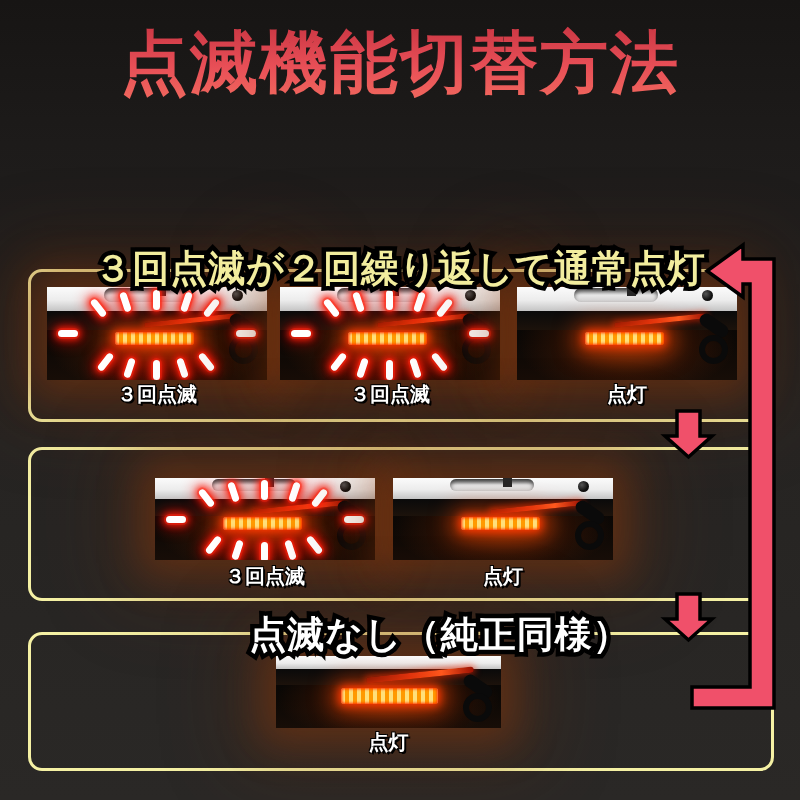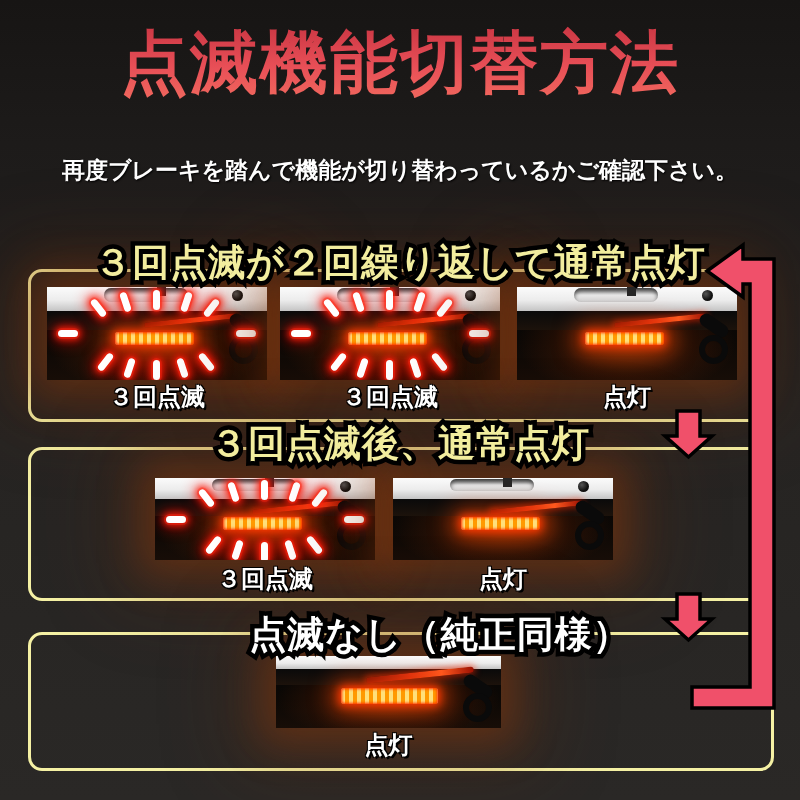--- a/index.html
+++ b/index.html
@@ -40,21 +40,21 @@
   .sec-header{
     position:absolute;left:0;width:100%;text-align:center;
     font-size:37px;font-weight:bold;letter-spacing:1px;line-height:1.25;
     color:var(--highlight-yellow,#f2ed9e);
     -webkit-text-stroke:9px var(--outline-black,#000);
     paint-order:stroke fill;
     text-shadow:3px 3px 0 #000,-3px 3px 0 #000,3px -3px 0 #000,-3px -3px 0 #000,
                 0 4px 0 #000,0 -4px 0 #000,4px 0 0 #000,-4px 0 0 #000;
     z-index:5;
   }
-  .h1{top:240px;} .h2{top:421px;} .h3{top:612px;color:var(--text-white,#fff);padding-left:40px;}
+  .h1{top:246px;} .h2{top:421px;} .h3{top:612px;color:var(--text-white,#fff);padding-left:40px;}
   
   .photo{
     position:absolute;width:220px;height:93px;overflow:hidden;z-index:2;
     background:linear-gradient(180deg,#050505 0%,#0c0805 60%,#170d07 100%);
     box-shadow:0 0 38px 16px rgba(150,60,10,.40),0 0 80px 40px rgba(120,45,8,.22);
   }
   .photo::after{ 
     content:'';position:absolute;inset:0;
     background:radial-gradient(ellipse at 50% 60%,rgba(190,70,8,.55) 0%,rgba(120,40,5,.25) 40%,transparent 70%);
   }
@@ -125,45 +125,43 @@
   .ph-2a{left:155px;top:478px;height:82px;}
   .ph-2b{left:393px;top:478px;height:82px;}
   .ph-3a{left:276px;top:656px;width:225px;height:72px;}
   .p3 .car-top{height:18%;}
   .p3 .mid-band{top:18%;height:22%;}
   .p3 .reflect{left:40%;top:22%;width:48%;height:6px;}
   .p3 .led-bar{left:29%;top:44%;width:43%;height:16px;}
   
   .cap{
     position:absolute;width:220px;text-align:center;z-index:4;
-    font-size:24px;font-weight:bold;color:var(--text-white,#fff);
+    font-size:20px;font-weight:bold;color:var(--text-white,#fff);
     text-shadow:2px 2px 0 #000,-1px 1px 0 #000,1px -1px 0 #000,-1px -1px 0 #000;
   }
   .cap-1a{left:47px;top:381px;} .cap-1b{left:280px;top:381px;} .cap-1c{left:517px;top:381px;}
   .cap-2a{left:155px;top:563px;} .cap-2b{left:393px;top:563px;}
   .cap-3a{left:276px;top:729px;width:225px;}
   
   .flow-svg{position:absolute;left:0;top:0;width:800px;height:800px;z-index:6;pointer-events:none;}
   .flow-svg path{fill:var(--arrow-pink,#f0506a);stroke:var(--outline-black,#000);stroke-width:3.5;stroke-linejoin:miter;}
 </style>
 </head>
 <body>
 
 <div class="page">
 
   <div class="title">点滅機能切替方法</div>
 
-  <div class="intro l2">再度ブレーキを踏んで機能が切り替わっているかご確認下さい。</div>
 
   <div class="sec-box box1"></div>
   <div class="sec-box box2"></div>
   <div class="sec-box box3"></div>
 
   <div class="sec-header h1">３回点滅が２回繰り返して通常点灯</div>
-  <div class="sec-header h2">３回点滅後、通常点灯</div>
   <div class="sec-header h3">点滅なし（純正同様）</div>
 
   <div class="photo ph-1a">
     <div class="car-top">
       <div class="handle"></div>
       <div class="handle-sq"></div>
       <div class="keyhole"></div>
     </div>
     <div class="mid-band"></div>
     <div class="reflect"></div>

